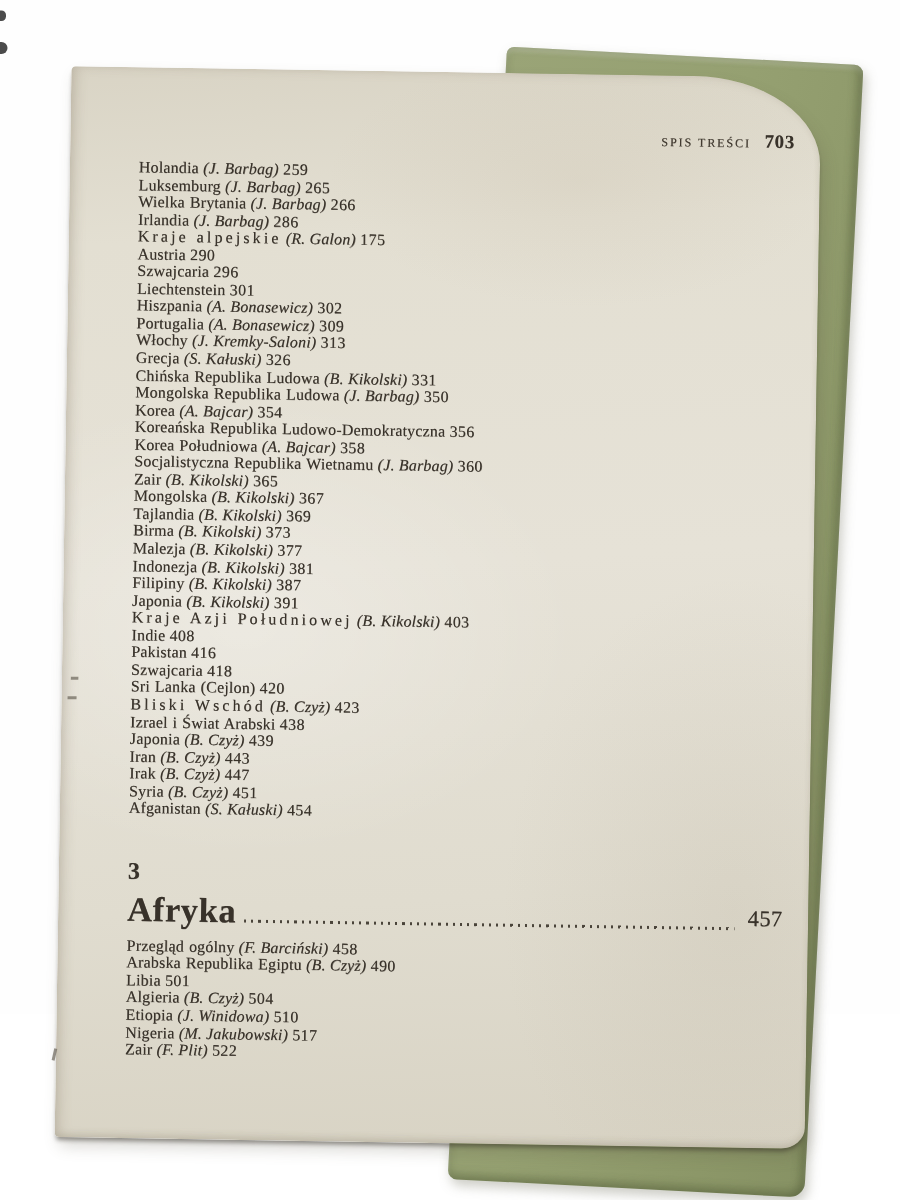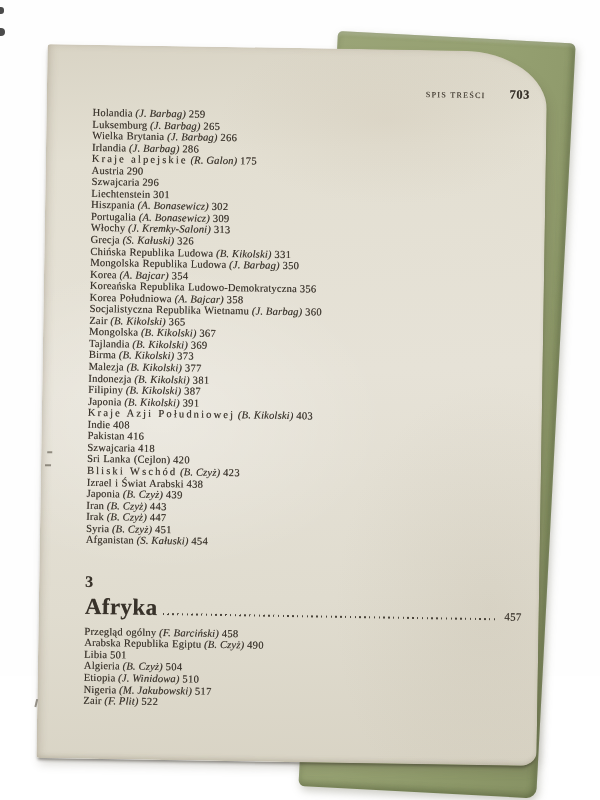--- a/index.html
+++ b/index.html
@@ -62,21 +62,21 @@
     height: 14px;
   }
   .header-label {
     font-size: 8px;
     letter-spacing: 1.3px;
     color: #423b31;
   }
   .header-num {
     font-size: 12.5px;
     font-weight: bold;
-    margin-left: 24px;
+    margin-left: 9px;
     letter-spacing: .5px;
     text-align: right;
   }
 
   .toc { margin-top: 12px; }
   .entry {
     font-size: 10.6px;
     line-height: 11.55px;
     white-space: nowrap;
     letter-spacing: .15px;
@@ -103,21 +103,21 @@
     letter-spacing: .4px;
     line-height: 27px;
   }
   .leader {
     flex: 1;
     height: 2px;
     margin: 0 9px 6px 5px;
     background: repeating-linear-gradient(90deg, #4a443a 0 1.4px, transparent 1.4px 4.8px);
   }
   .sec-page {
-    font-size: 11px;
+    font-size: 15px;
     margin-bottom: 4px;
     letter-spacing: .3px;
   }
   .toc-bottom { margin-top: 6px; }
 
   
   .tick { position: absolute; background: #6b655a; opacity: .7; }
   .tick.t1 { left: 6px;  top: 407px; width: 5px; height: 1.5px; }
   .tick.t2 { left: 4px;  top: 420px; width: 6px; height: 1.5px; }
   .tick.t3 { left: -2px; top: 655px; width: 2px; height: 8px; transform: rotate(12deg); }

